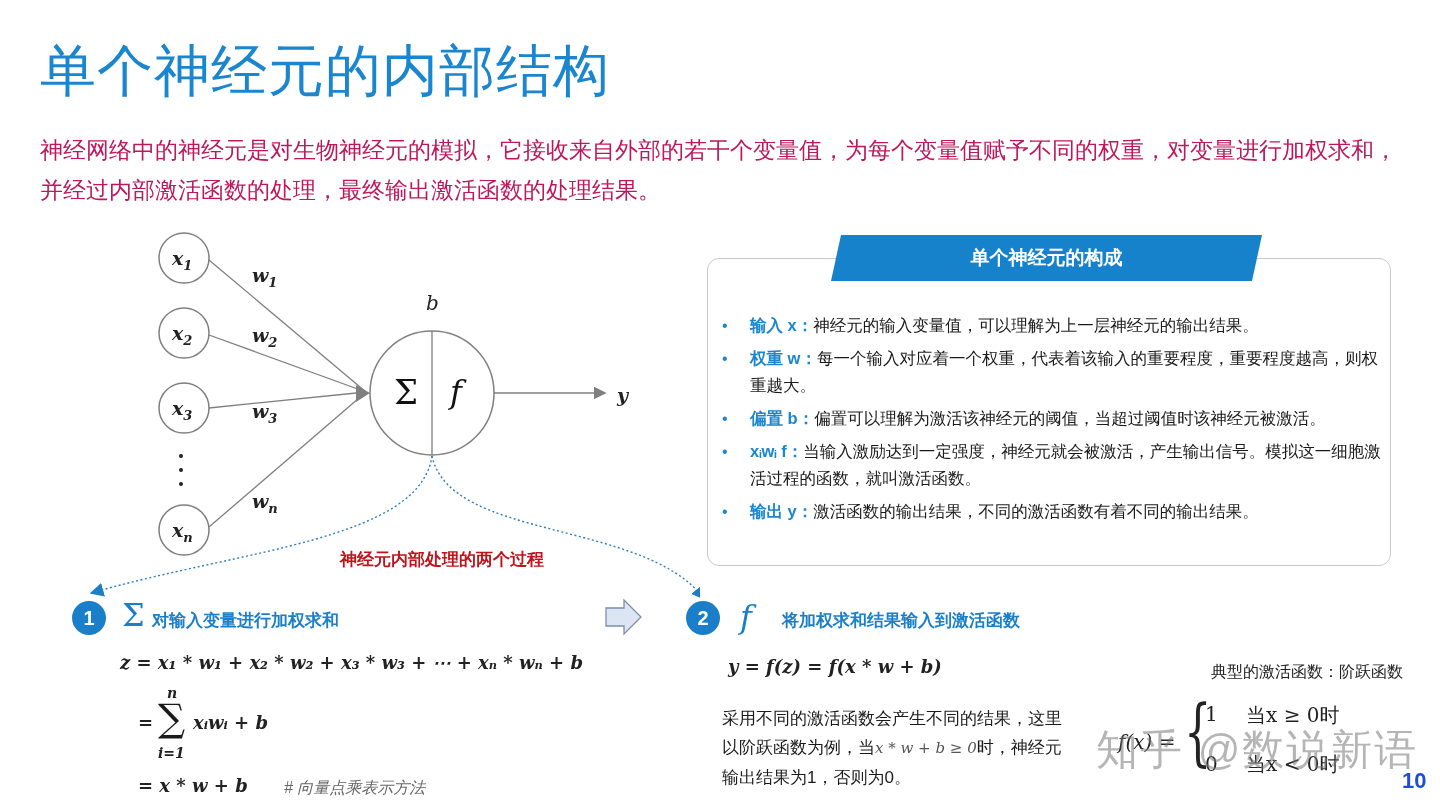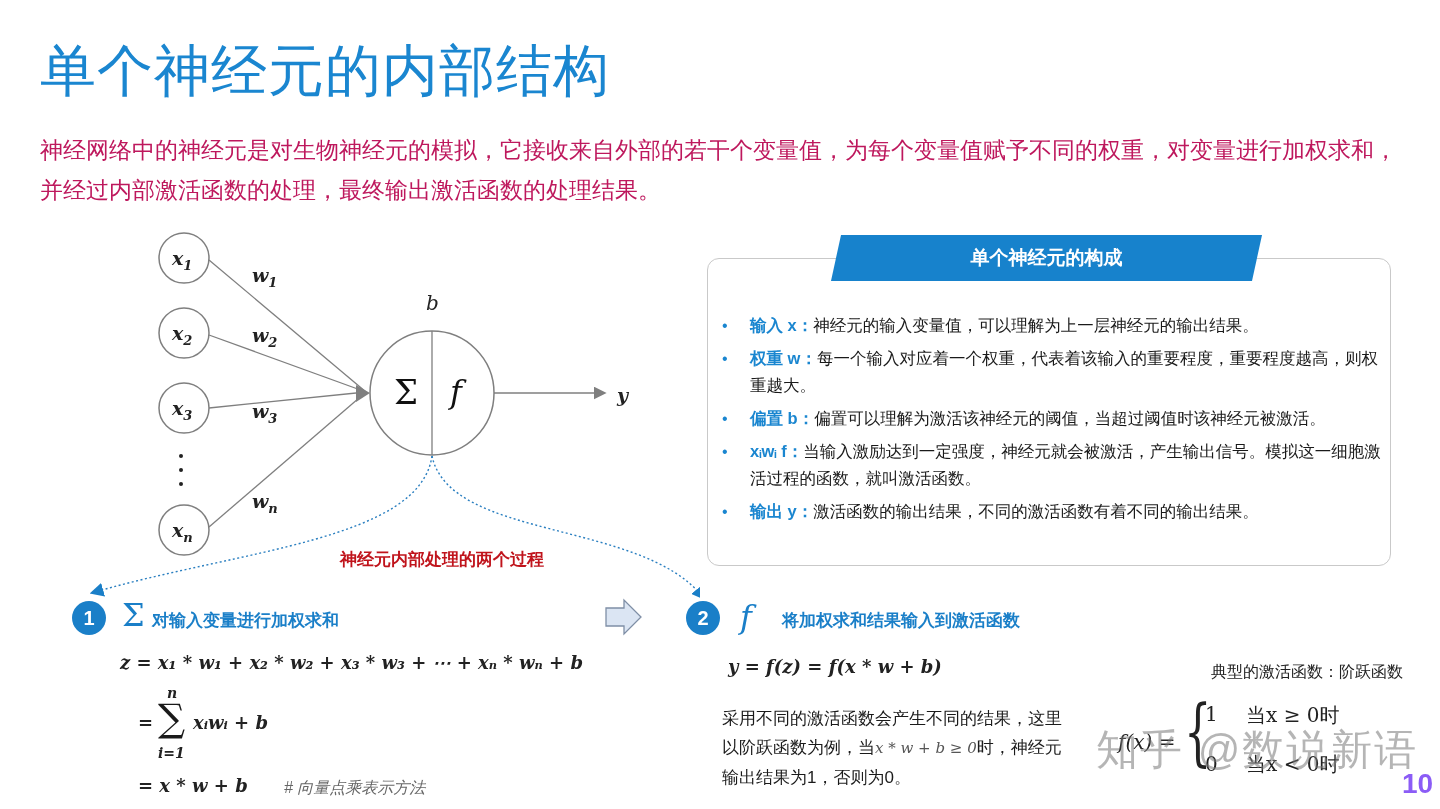--- a/index.html
+++ b/index.html
@@ -20,21 +20,21 @@
   #panel-list .term{color:#1a86d0;font-weight:bold;}
   
   .badge{width:34px;height:34px;border-radius:50%;background:#1a7fc8;color:#fff;font-weight:bold;font-size:20px;text-align:center;line-height:34px;}
   .step-icon{font-family:"DejaVu Serif",serif;color:#1a7fc8;font-size:32px;}
   .step-title{color:#1a7fc8;font-weight:bold;font-size:17px;}
   #red-caption{left:340px;top:548px;color:#c0141c;font-weight:bold;font-size:17px;}
   .eq{font-family:"DejaVu Serif",serif;font-weight:bold;font-style:italic;font-size:18px;color:#222;}
   #comment{left:284px;top:778px;font-size:16px;color:#666;font-style:italic;text-align:right;}
   #desc2{left:722px;top:704px;width:350px;font-size:17px;line-height:29px;color:#1a1a1a;}
   #typical{left:1211px;top:662px;font-size:16px;color:#222;}
-  #pagenum{left:1402px;top:768px;font-size:28px;font-weight:bold;color:#8b5cf6;}
+  #pagenum{left:1402px;top:768px;font-size:22px;font-weight:bold;color:#1d4ed8;}
   #watermark{left:1096px;top:722px;font-size:42px;color:rgba(120,120,120,0.55);letter-spacing:2px;}
 </style>
 </head>
 <body>
 
 <div id="title" class="abs">单个神经元的内部结构</div>
 <div id="intro" class="abs">神经网络中的神经元是对生物神经元的模拟，它接收来自外部的若干个变量值，为每个变量值赋予不同的权重，对变量进行加权求和，并经过内部激活函数的处理，最终输出激活函数的处理结果。</div>
 
 <svg class="abs" style="left:0;top:220px;" width="700" height="390">
   <defs>

